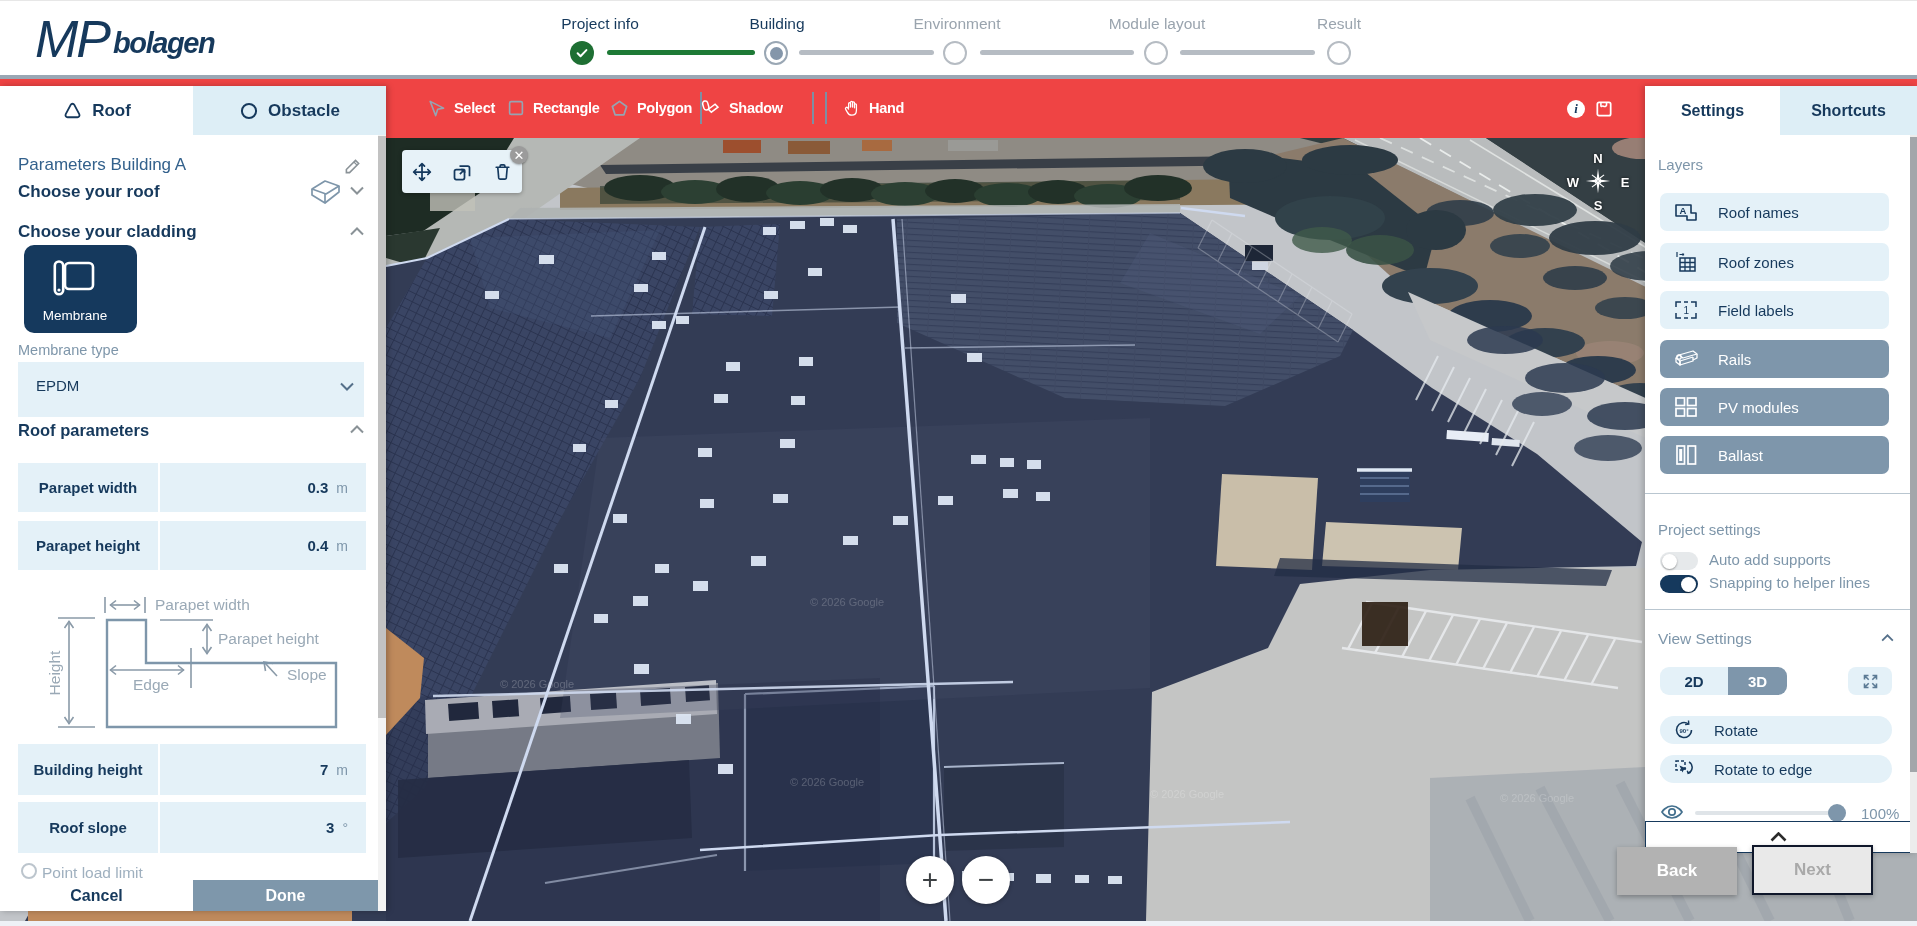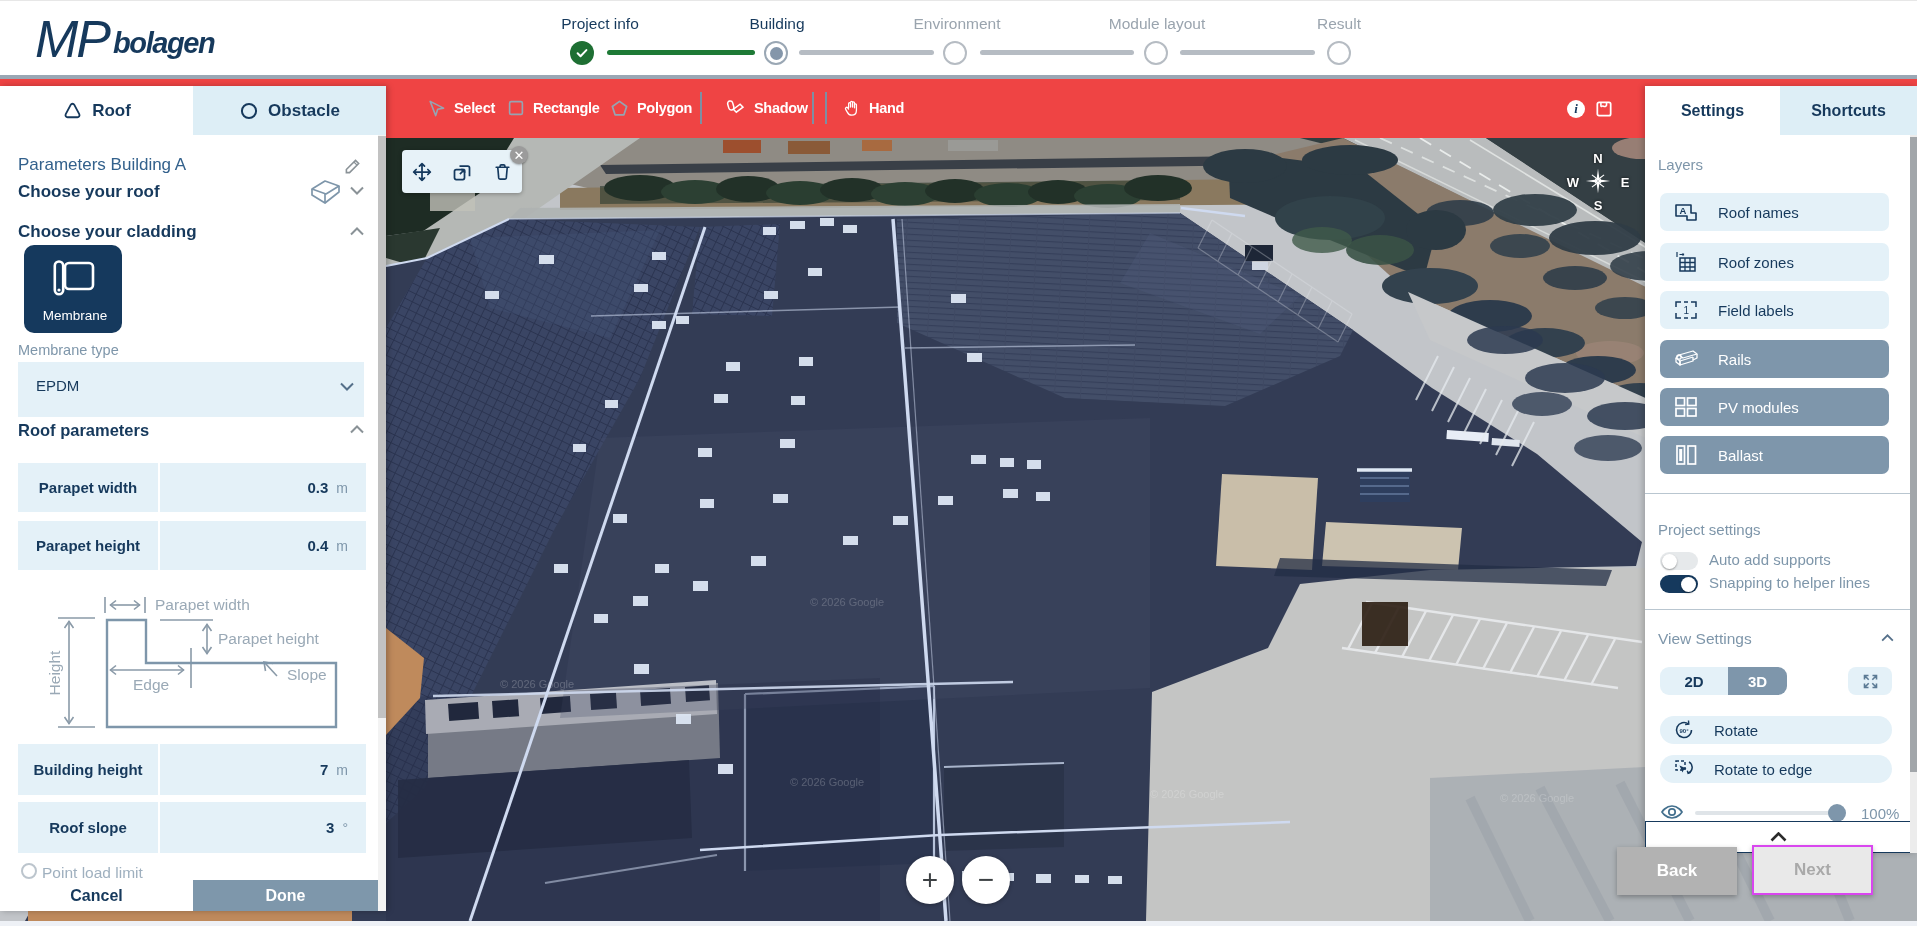--- a/index.html
+++ b/index.html
@@ -31,21 +31,21 @@
 .layic{width:26px;margin-left:13px;margin-right:19px;display:flex;align-items:center;justify-content:center}
 .rsep{position:absolute;left:0;width:265px;height:1px;background:#b9c6d0}
 .pillbtn{position:absolute;left:15px;width:232px;height:28px;border-radius:14px;background:#e4f1f8;display:flex;align-items:center;font-size:15px;color:#16395c}
 .toggle{position:absolute;left:15px;width:38px;height:18px;border-radius:10px}
 .knob{position:absolute;top:1.5px;width:15px;height:15px;border-radius:50%;background:#fff;box-shadow:0 1px 2px rgba(0,0,0,.35)}
 
 #flt{position:absolute;left:402px;top:150px;width:120px;height:43px;background:#e7f2f8;border-radius:4px;box-shadow:0 1px 4px rgba(0,0,0,.3);display:flex;align-items:center;justify-content:space-around}
 #fltx{position:absolute;left:510px;top:146px;width:18px;height:18px;border-radius:50%;background:#9b9b9b;color:#fff;font-size:13px;display:flex;align-items:center;justify-content:center;box-shadow:0 1px 2px rgba(0,0,0,.3)}
 .zoombtn{position:absolute;top:856px;width:48px;height:48px;border-radius:50%;background:#fff;box-shadow:0 1px 4px rgba(0,0,0,.3);display:flex;align-items:center;justify-content:center;font-size:28px;color:#3c4043;font-weight:normal}
 .backbtn{position:absolute;left:1617px;top:847px;width:120px;height:48px;background:#b2b2b2;color:#fff;font-weight:bold;font-size:17px;display:flex;align-items:center;justify-content:center;box-shadow:0 2px 5px rgba(0,0,0,.3)}
-.nextbtn{position:absolute;left:1752px;top:845px;width:121px;height:50px;background:#e9e9e9;border:2px solid #d946ef;color:#a9a9a9;font-weight:bold;font-size:17px;display:flex;align-items:center;justify-content:center;box-shadow:0 2px 5px rgba(0,0,0,.25)}
+.nextbtn{position:absolute;left:1752px;top:845px;width:121px;height:50px;background:#e9e9e9;border:2px solid #0f172a;color:#a9a9a9;font-weight:bold;font-size:17px;display:flex;align-items:center;justify-content:center;box-shadow:0 2px 5px rgba(0,0,0,.25)}
 .toolitem{position:absolute;top:13px;height:32px;display:flex;align-items:center;gap:8px;color:#fff;font-weight:bold;font-size:14.5px;letter-spacing:-0.3px}
 .tooldiv{position:absolute;top:13px;width:2px;height:32px;background:#7d8fa3}
 .compass{position:absolute;color:#fff;font-size:13px;text-shadow:0 0 3px rgba(0,0,0,.8);transform:translate(-50%,-50%)}
 </style>
 </head>
 <body>
 <div id="app">
 <svg class="abs" style="left:0;top:138px" width="1917" height="783" viewBox="0 0 1917 783">
 <defs>
 <pattern id="gA" width="11" height="11" patternUnits="userSpaceOnUse" patternTransform="rotate(-4)">
@@ -271,21 +271,21 @@
         </svg>
     <span>Rectangle</span>
   </div>
   <div class="toolitem" style="left:610px">
     <svg width="19" height="19" viewBox="0 0 24 24" fill="none" stroke="#96a4b2" stroke-width="2.2" stroke-linejoin="round">
           <path d="M12 3l9 6.5-3.4 10.5H6.4L3 9.5 12 3z"></path>
         </svg>
     <span>Polygon</span>
   </div>
   <div class="tooldiv" style="left:700px"></div>
-  <div class="toolitem" style="left:725px">
+  <div class="toolitem" style="left:700px">
     <svg width="21" height="20" viewBox="0 0 24 24" fill="none" stroke="#fff" stroke-width="1.8">
           <rect x="3.2" y="3.5" width="6.2" height="11" rx="3.1" transform="rotate(-16 6.3 9)"></rect>
           <path d="M9.5 13.5 L17.5 7.5 L21 11 L13 17 Z"></path>
         </svg>
     <span>Shadow</span>
   </div>
   <div class="tooldiv" style="left:812px"></div>
   <div class="tooldiv" style="left:825px"></div>
   <div class="toolitem" style="left:843px">
     <svg width="18" height="19" viewBox="0 0 24 24" fill="none" stroke="#fff" stroke-width="1.7" stroke-linecap="round" stroke-linejoin="round">
@@ -347,21 +347,21 @@
         <path d="M4 13 L4 19 L17 27 L17 18"></path>
         <path d="M31 10 L31 16 L17 27"></path>
       </svg>
   <svg class="abs" style="left:350px;top:100px" width="14" height="9" viewBox="0 0 14 9" fill="none" stroke="#8a9297" stroke-width="2">
         <path d="M1 1.5l6 6 6-6"></path>
       </svg>
   <div class="abs navy" style="left:18px;top:136px;font-size:17px;font-weight:bold">Choose your cladding</div>
   <svg class="abs" style="left:350px;top:141px" width="14" height="9" viewBox="0 0 14 9" fill="none" stroke="#8a9297" stroke-width="2">
         <path d="M1 7.5l6-6 6 6"></path>
       </svg>
-  <div class="abs" style="left:24px;top:159px;width:98px;height:88px;border-radius:10px;background:#15395d">
+  <div class="abs" style="left:24px;top:159px;width:113px;height:88px;border-radius:10px;background:#15395d">
     <svg class="abs" style="left:27px;top:11px" width="48" height="46" viewBox="0 0 48 46" fill="none" stroke="#fff" stroke-width="2.6" stroke-linecap="round">
           <rect x="14" y="7" width="28" height="26" rx="4"></rect>
           <path d="M14 13 L8 13 M14 27 L8 27" stroke-width="0"></path>
           <path d="M8 5.5 a4.2 4.2 0 0 1 4.2 4.2 V 34 a4.2 4.2 0 1 1 -8.4 0 V 9.7 A4.2 4.2 0 0 1 8 5.5 Z"></path>
           <circle cx="8" cy="34" r="1.6" fill="#fff" stroke="none"></circle>
           <path d="M12.2 9.7 L 16 7.5" stroke-width="0"></path>
         </svg>
     <div class="abs" style="left:0;top:63px;width:102px;text-align:center;color:#fff;font-size:13.5px">Membrane</div>
   </div>
   <div class="abs gblue" style="left:18px;top:256px;font-size:14.5px">Membrane type</div>

